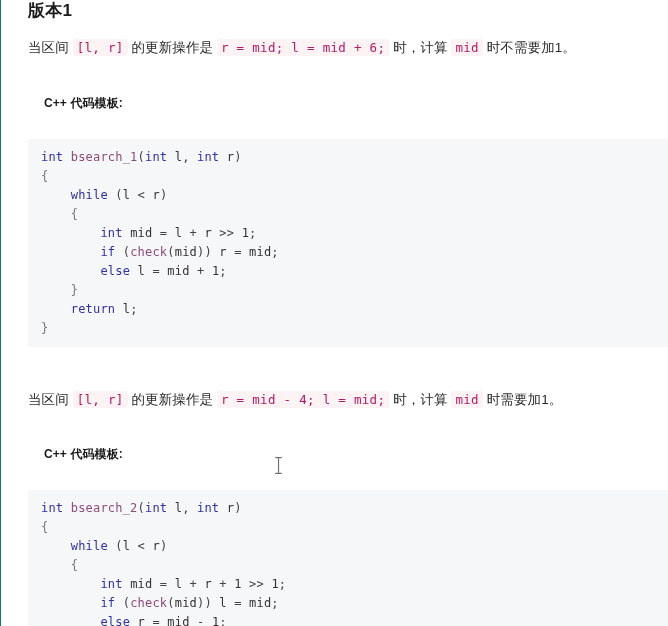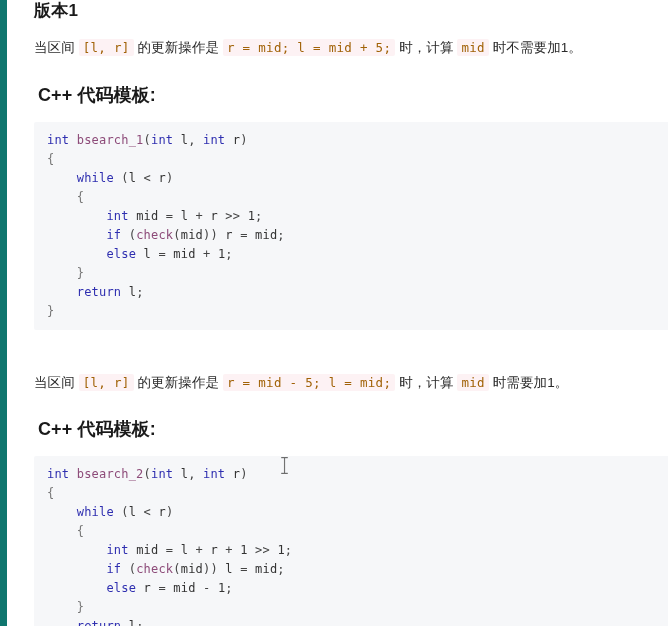--- a/index.html
+++ b/index.html
@@ -14,21 +14,21 @@
     overflow: hidden;
     font-family: "Liberation Sans", "DejaVu Sans", sans-serif;
     color: #2c3e50;
     position: relative;
   }
   .page {
     position: relative;
     width: 541px;
     height: 626px;
     box-sizing: border-box;
-    border-left: 7px solid #0f766e;
+    border-left: 1px solid #0f766e;
     background: #ffffff;
   }
   .content {
     padding: 0 0 0 27px;
   }
 
   
   h2.section-title {
     font-family: "Liberation Sans", "DejaVu Sans", sans-serif;
     font-size: 17px;
@@ -51,33 +51,33 @@
     padding: 0;
     white-space: nowrap;
     letter-spacing: 0.1px;
   }
   .para .cn { font-family: Liberation Sans, sans-serif; }
 
   code.inline {
     font-family: "DejaVu Sans Mono", "Liberation Mono", monospace;
     font-size: 12.5px;
     background: #fdf2f4;
-    color: #a16207;
+    color: #be185d;
     padding: 1px 4px;
     border-radius: 2px;
     white-space: pre;
     letter-spacing: 0.3px;
   }
 
   
   .code-label {
-    font-size: 18px;
+    font-size: 12px;
     font-weight: bold;
     color: #1a1a1a;
-    margin: 4px;
+    margin: 16px;
     padding: 0;
     letter-spacing: 0.1px;
   }
 
   
   pre.codeblock {
     margin: 0;
     padding: 9px 4px 9px 13px;
     background: #f6f7f9;
     border-radius: 2px;
@@ -118,21 +118,21 @@
 <body>
 
 <div class="page">
   <div class="content">
 
     <h2 class="section-title v1-title">版本1</h2>
 
     <div class="sp-title-para"></div>
 
     <p class="para">
-      <span class="cn">当区间 </span><code class="inline">[l, r]</code><span class="cn"> 的更新操作是 </span><code class="inline">r = mid; l = mid + 5;</code><span class="cn"> 时，计算 </span><code class="inline">mid</code><span class="cn"> 时不需要加1。</span>
+      <span class="cn">当区间 </span><code class="inline">[l, r]</code><span class="cn"> 的更新操作是 </span><code class="inline">r = mid; l = mid + 6;</code><span class="cn"> 时，计算 </span><code class="inline">mid</code><span class="cn"> 时不需要加1。</span>
     </p>
 
     <div class="sp-para-label"></div>
 
     <div class="code-label">C++ 代码模板:</div>
 
     <div class="sp-label-code"></div>
 
     <pre class="codeblock"><span class="kw">int</span> <span class="fn">bsearch_1</span><span class="pun">(</span><span class="kw">int</span> <span class="id">l</span><span class="pun">,</span> <span class="kw">int</span> <span class="id">r</span><span class="pun">)</span>
 <span class="brc">{</span>
@@ -144,21 +144,21 @@
     <span class="brc">}</span>
     <span class="kw">return</span> <span class="id">l</span><span class="pun">;</span>
 <span class="brc">}</span></pre>
 
     <div class="sp-code-title"></div>
 
 
     <div class="sp-title-para"></div>
 
     <p class="para">
-      <span class="cn">当区间 </span><code class="inline">[l, r]</code><span class="cn"> 的更新操作是 </span><code class="inline">r = mid - 5; l = mid;</code><span class="cn"> 时，计算 </span><code class="inline">mid</code><span class="cn"> 时需要加1。</span>
+      <span class="cn">当区间 </span><code class="inline">[l, r]</code><span class="cn"> 的更新操作是 </span><code class="inline">r = mid - 4; l = mid;</code><span class="cn"> 时，计算 </span><code class="inline">mid</code><span class="cn"> 时需要加1。</span>
     </p>
 
     <div class="sp-para-label"></div>
 
     <div class="code-label">C++ 代码模板:</div>
 
     <div class="sp-label-code"></div>
 
     <pre class="codeblock"><span class="kw">int</span> <span class="fn">bsearch_2</span><span class="pun">(</span><span class="kw">int</span> <span class="id">l</span><span class="pun">,</span> <span class="kw">int</span> <span class="id">r</span><span class="pun">)</span>
 <span class="brc">{</span>

